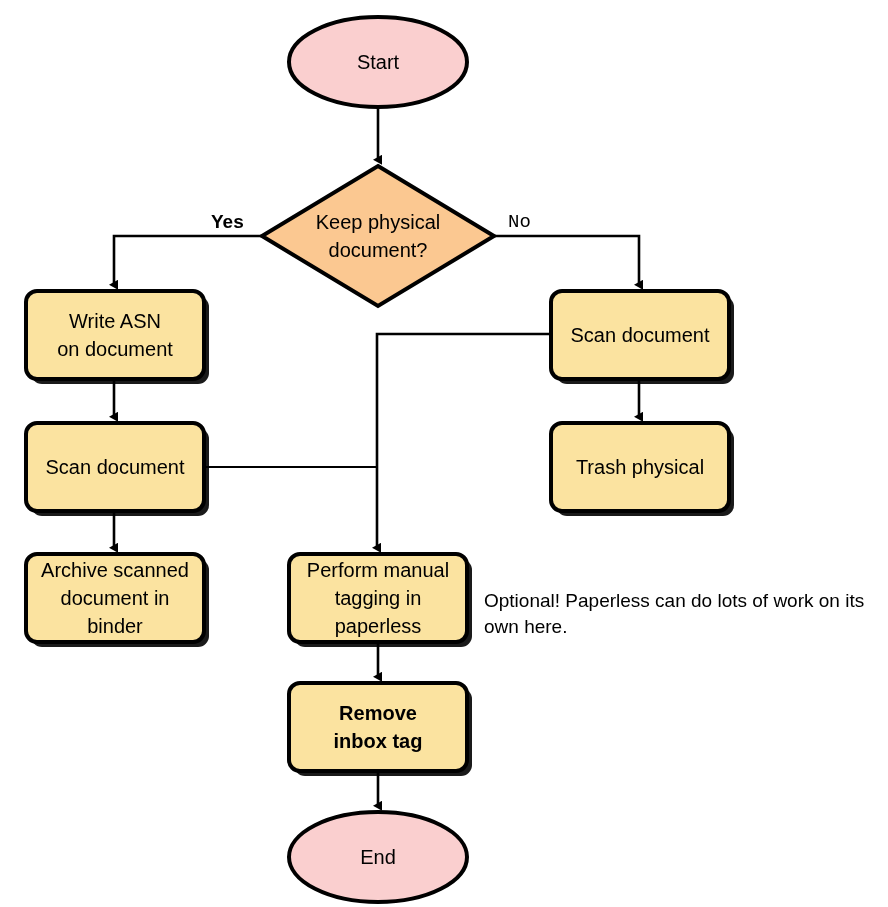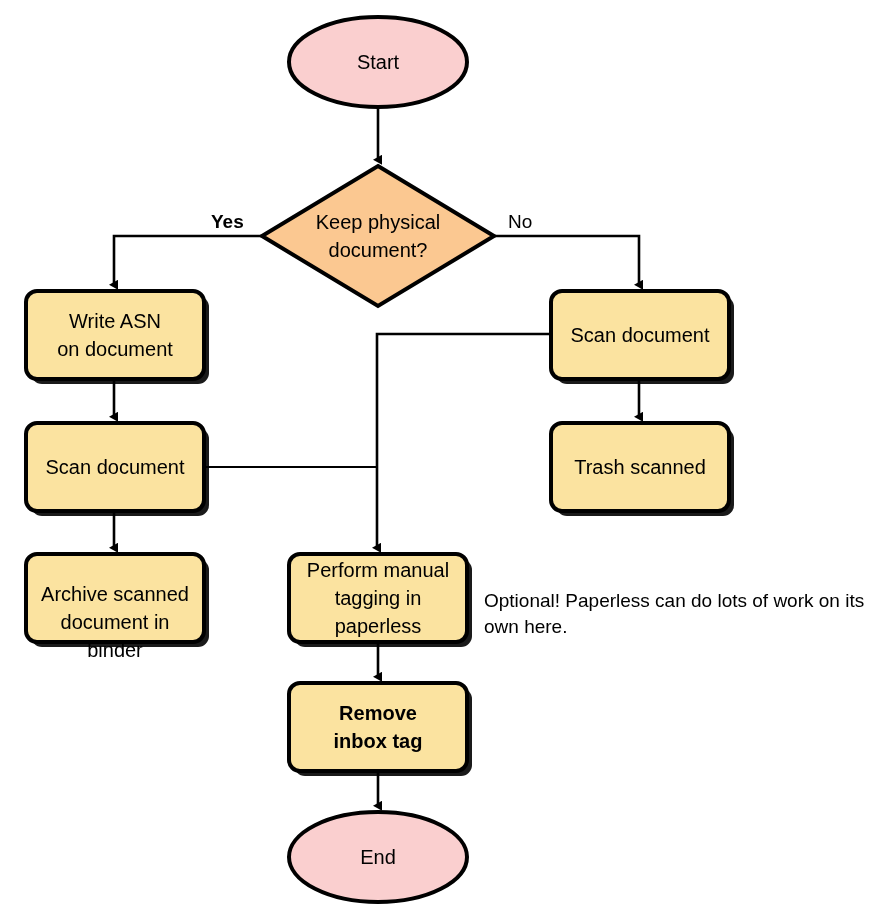--- a/index.html
+++ b/index.html
@@ -120,36 +120,36 @@
   <div class="node-label" style="left:289px; top:17px; width:178px; height:90px;">Start</div>
 
   <div class="node-label" style="left:26px; top:291px; width:178px; height:88px;">Write ASN
 on document</div>
 
   <div class="node-label" style="left:262px; top:166px; width:232px; height:140px;">Keep physical
 document?</div>
 
   <div class="node-label" style="left:26px; top:423px; width:178px; height:88px;">Scan document</div>
 
-  <div class="node-label" style="left:26px; top:554px; width:178px; height:88px;margin-top:24px;">Archive scanned
+  <div class="node-label" style="left:26px; top:554px; width:178px; height:88px;">Archive scanned
 document in
 binder</div>
 
   <div class="node-label" style="left:551px; top:291px; width:178px; height:88px;">Scan document</div>
 
-  <div class="node-label" style="left:551px; top:423px; width:178px; height:88px;">Trash scanned</div>
+  <div class="node-label" style="left:551px; top:423px; width:178px; height:88px;">Trash physical</div>
 
   <div class="node-label" style="left:289px; top:554px; width:178px; height:88px;">Perform manual
 tagging in
 paperless</div>
 
   <div class="node-label" style="left:289px; top:683px; width:178px; height:88px;font-weight:bold;">Remove
 inbox tag</div>
 
   <div class="node-label" style="left:289px; top:812px; width:178px; height:90px;">End</div>
 
   <div class="edge-label" style="left:211px; top:211px;font-weight:bold;">Yes</div>
 
-  <div class="edge-label" style="left:508px; top:211px;">No</div>
+  <div class="edge-label" style="left:508px; top:211px;font-family:Liberation Mono, monospace;">No</div>
 
   <div class="annotation" style="left:484px; top:588px;">Optional! Paperless can do lots of work on its own here.</div>
 
 </div>
 
 </body></html>

